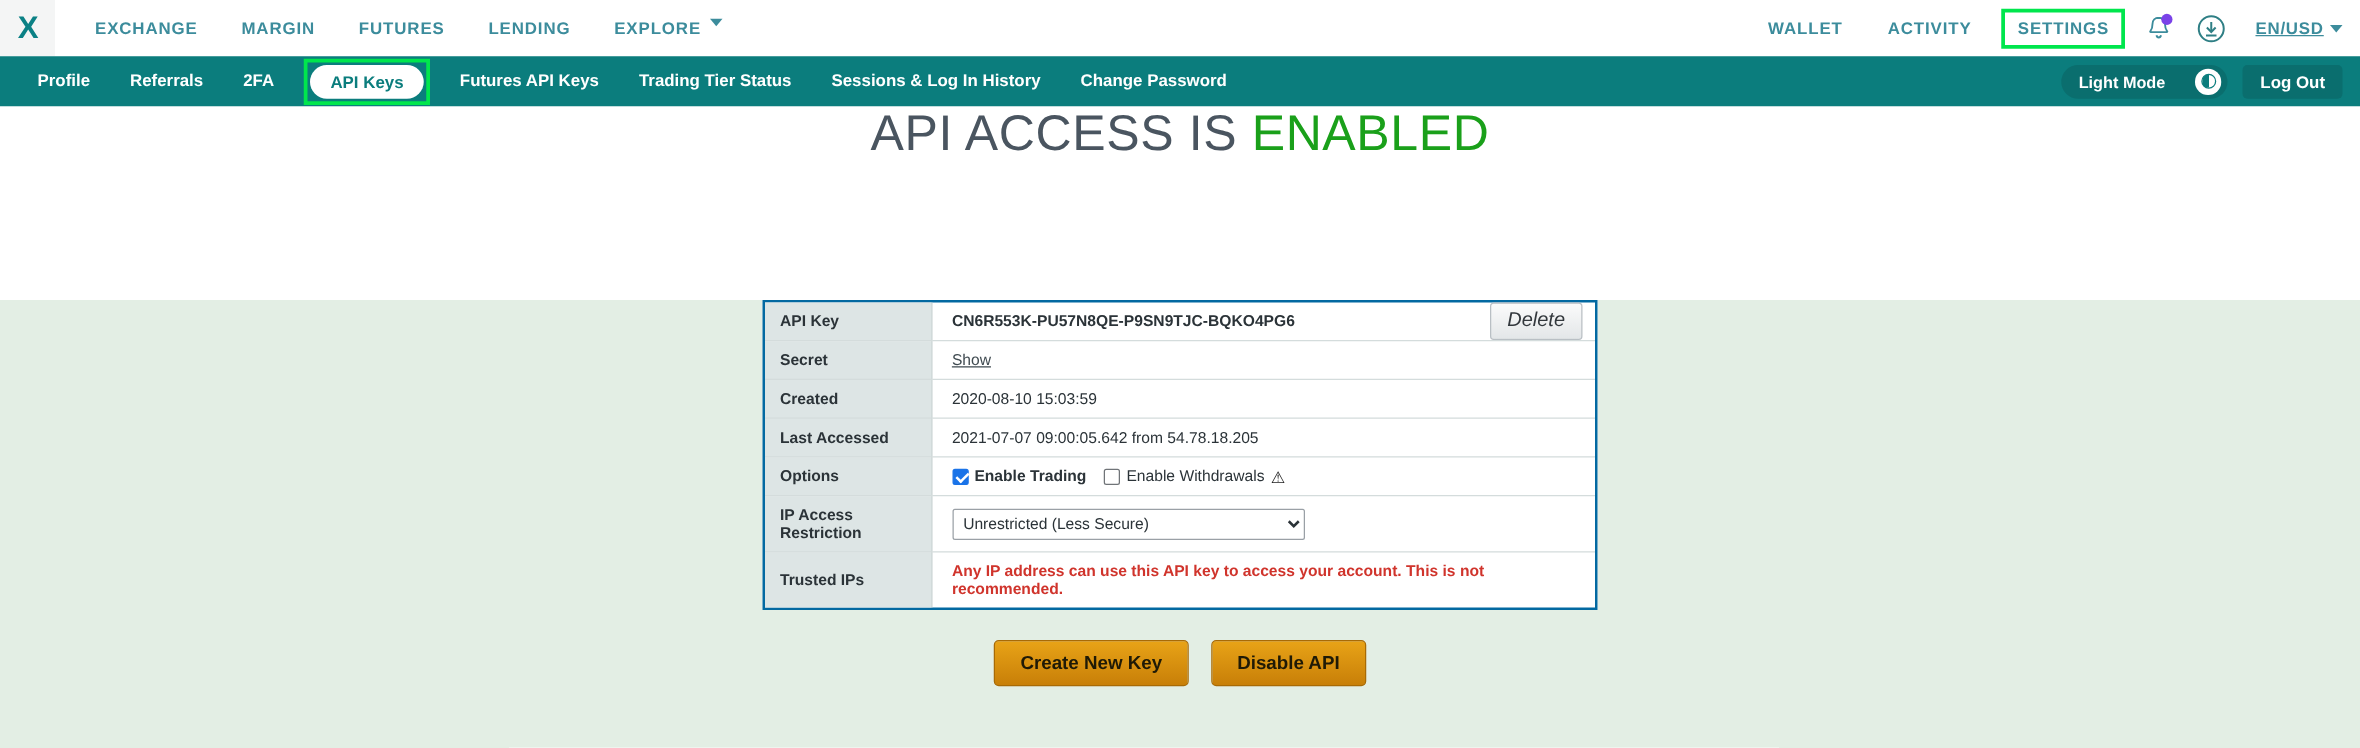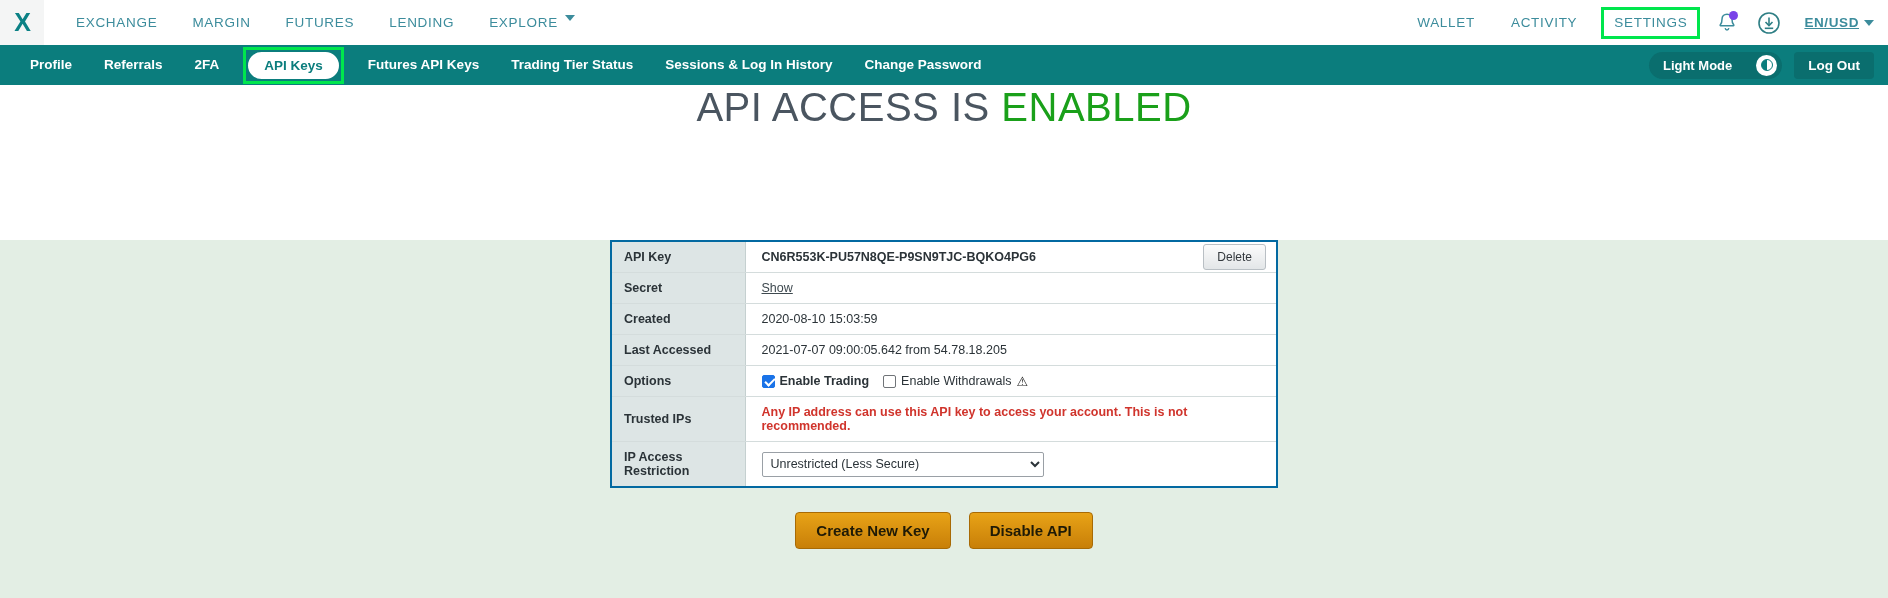--- a/index.html
+++ b/index.html
@@ -31,21 +31,21 @@
     letter-spacing: -1px;
     line-height: 1;
   }
   .topnav-left {
     display: flex; align-items: center; gap: 35px;
     margin-left: 32px;
   }
   .topnav-link {
     color: #3c8c9c;
     font-size: 13.5px;
-    font-weight: normal;
+    font-weight: bold;
     letter-spacing: 0.7px;
     text-decoration: none;
     white-space: nowrap;
   }
   .topnav-right {
     position: absolute;
     right: 10px; top: 0;
     height: 45px;
     display: flex; align-items: center; gap: 0px;
   }
@@ -213,25 +213,26 @@
     position: relative;
   }
   .apikey-row td.val { font-weight: bold; }
   .delete-btn {
     position: absolute;
     right: 10px; top: 50%;
     transform: translateY(-50%);
     background: linear-gradient(to bottom, #fbfbfb, #e3e6e8);
     border: 1px solid #b9bfc4;
     border-radius: 3px;
-    font-size: 12px;
+    font-size: 16px;
     color: #33383d;
     padding: 5px 13px;
     font-family: "Liberation Sans", sans-serif;
     cursor: pointer;
+    font-style: italic;
   }
   .show-link {
     color: #3f4a50;
     text-decoration: underline;
     font-size: 12.5px;
     cursor: pointer;
   }
   .opt-group { display: flex; align-items: center; gap: 14px; }
   .opt-item { display: flex; align-items: center; gap: 5px; }
   .cbox {
@@ -419,34 +420,34 @@
               <label class="opt-item">
                 <span class="cbox"></span>
                 <span class="opt-label">Enable Withdrawals</span>
                 <span class="warn-tri">⚠</span>
               </label>
             </div>
           </td>
         </tr>
 
         <tr>
-          <td class="lbl">Trusted IPs</td>
-          <td class="val">
-            <span class="trusted-warn">Any IP address can use this API key to access your account. This is not recommended.</span>
-          </td>
-        </tr>
-
-        <tr>
           <td class="lbl">IP Access Restriction</td>
           <td class="val">
             <select class="ip-select">
               <option>Unrestricted (Less Secure)</option>
             </select>
           </td>
         </tr>
+
+        <tr>
+          <td class="lbl">Trusted IPs</td>
+          <td class="val">
+            <span class="trusted-warn">Any IP address can use this API key to access your account. This is not recommended.</span>
+          </td>
+        </tr>
       </tbody>
     </table>
   </div>
 
   <div class="btn-row">
     <button class="amber-btn">Create New Key</button>
     <button class="amber-btn">Disable API</button>
   </div>
 
 </div>

